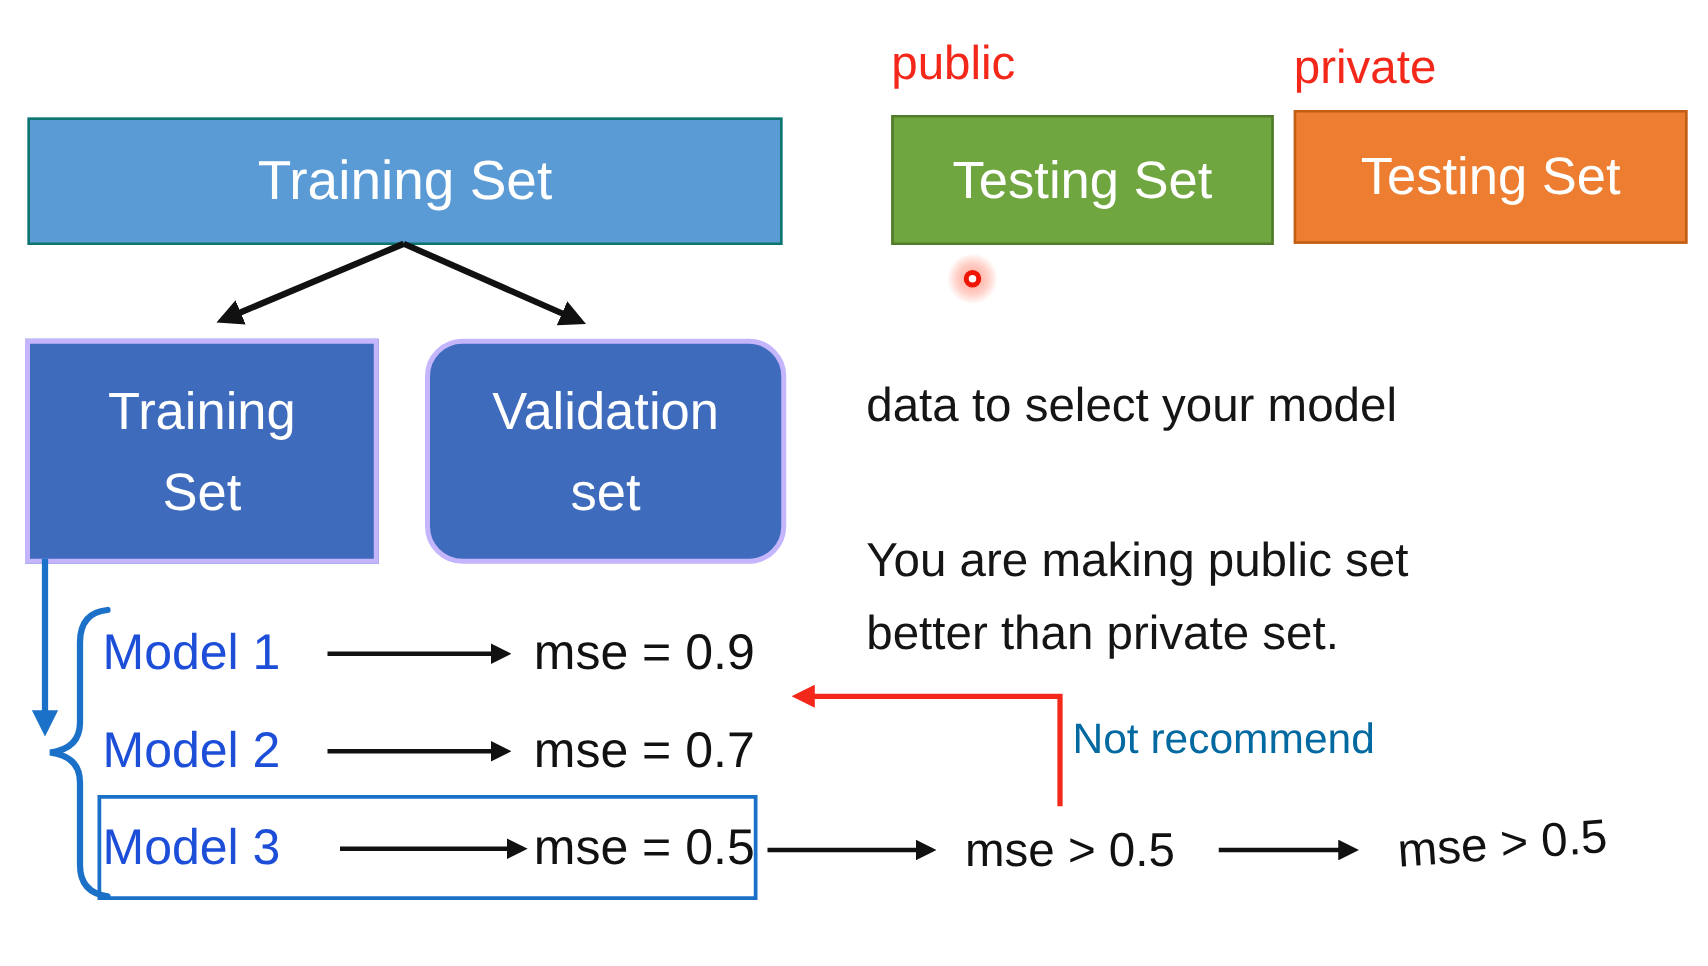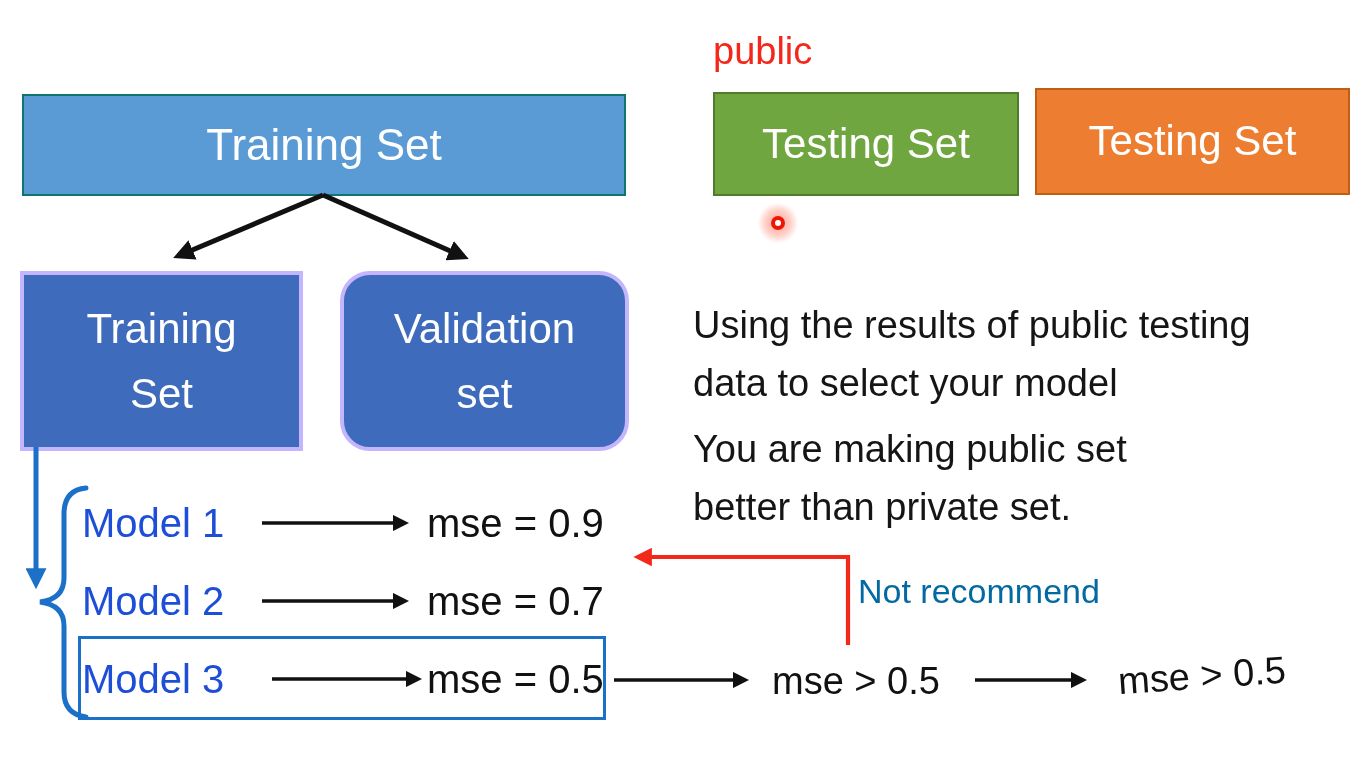--- a/index.html
+++ b/index.html
@@ -67,33 +67,33 @@
     <span>Training</span>
     <span>Set</span>
   </div>
 
   <div class="box box-sub box-valid">
     <span>Validation</span>
     <span>set</span>
   </div>
 
   <div class="red-tag" style="left:713px;top:30px;width:302px;">public</div>
+  <div class="red-tag" style="left:1035px;top:33px;width:311px;">private</div>
 
   <div class="box box-test-pub">
     <span>Testing Set</span>
   </div>
   <div class="box box-test-priv">
     <span>Testing Set</span>
   </div>
 
   <div class="laser-glow"></div>
   <div class="laser-ring"></div>
 
   <div class="note" style="top:296px;">
-    <div>Using the results of public testing</div>
     <div>data to select your model</div>
   </div>
   <div class="note" style="top:420px;">
     <div>You are making public set</div>
     <div>better than private set.</div>
   </div>
 
   <div class="model-name" style="top:523px;">Model 1</div>
   <div class="model-mse" style="top:523px;">mse = 0.9</div>
 

